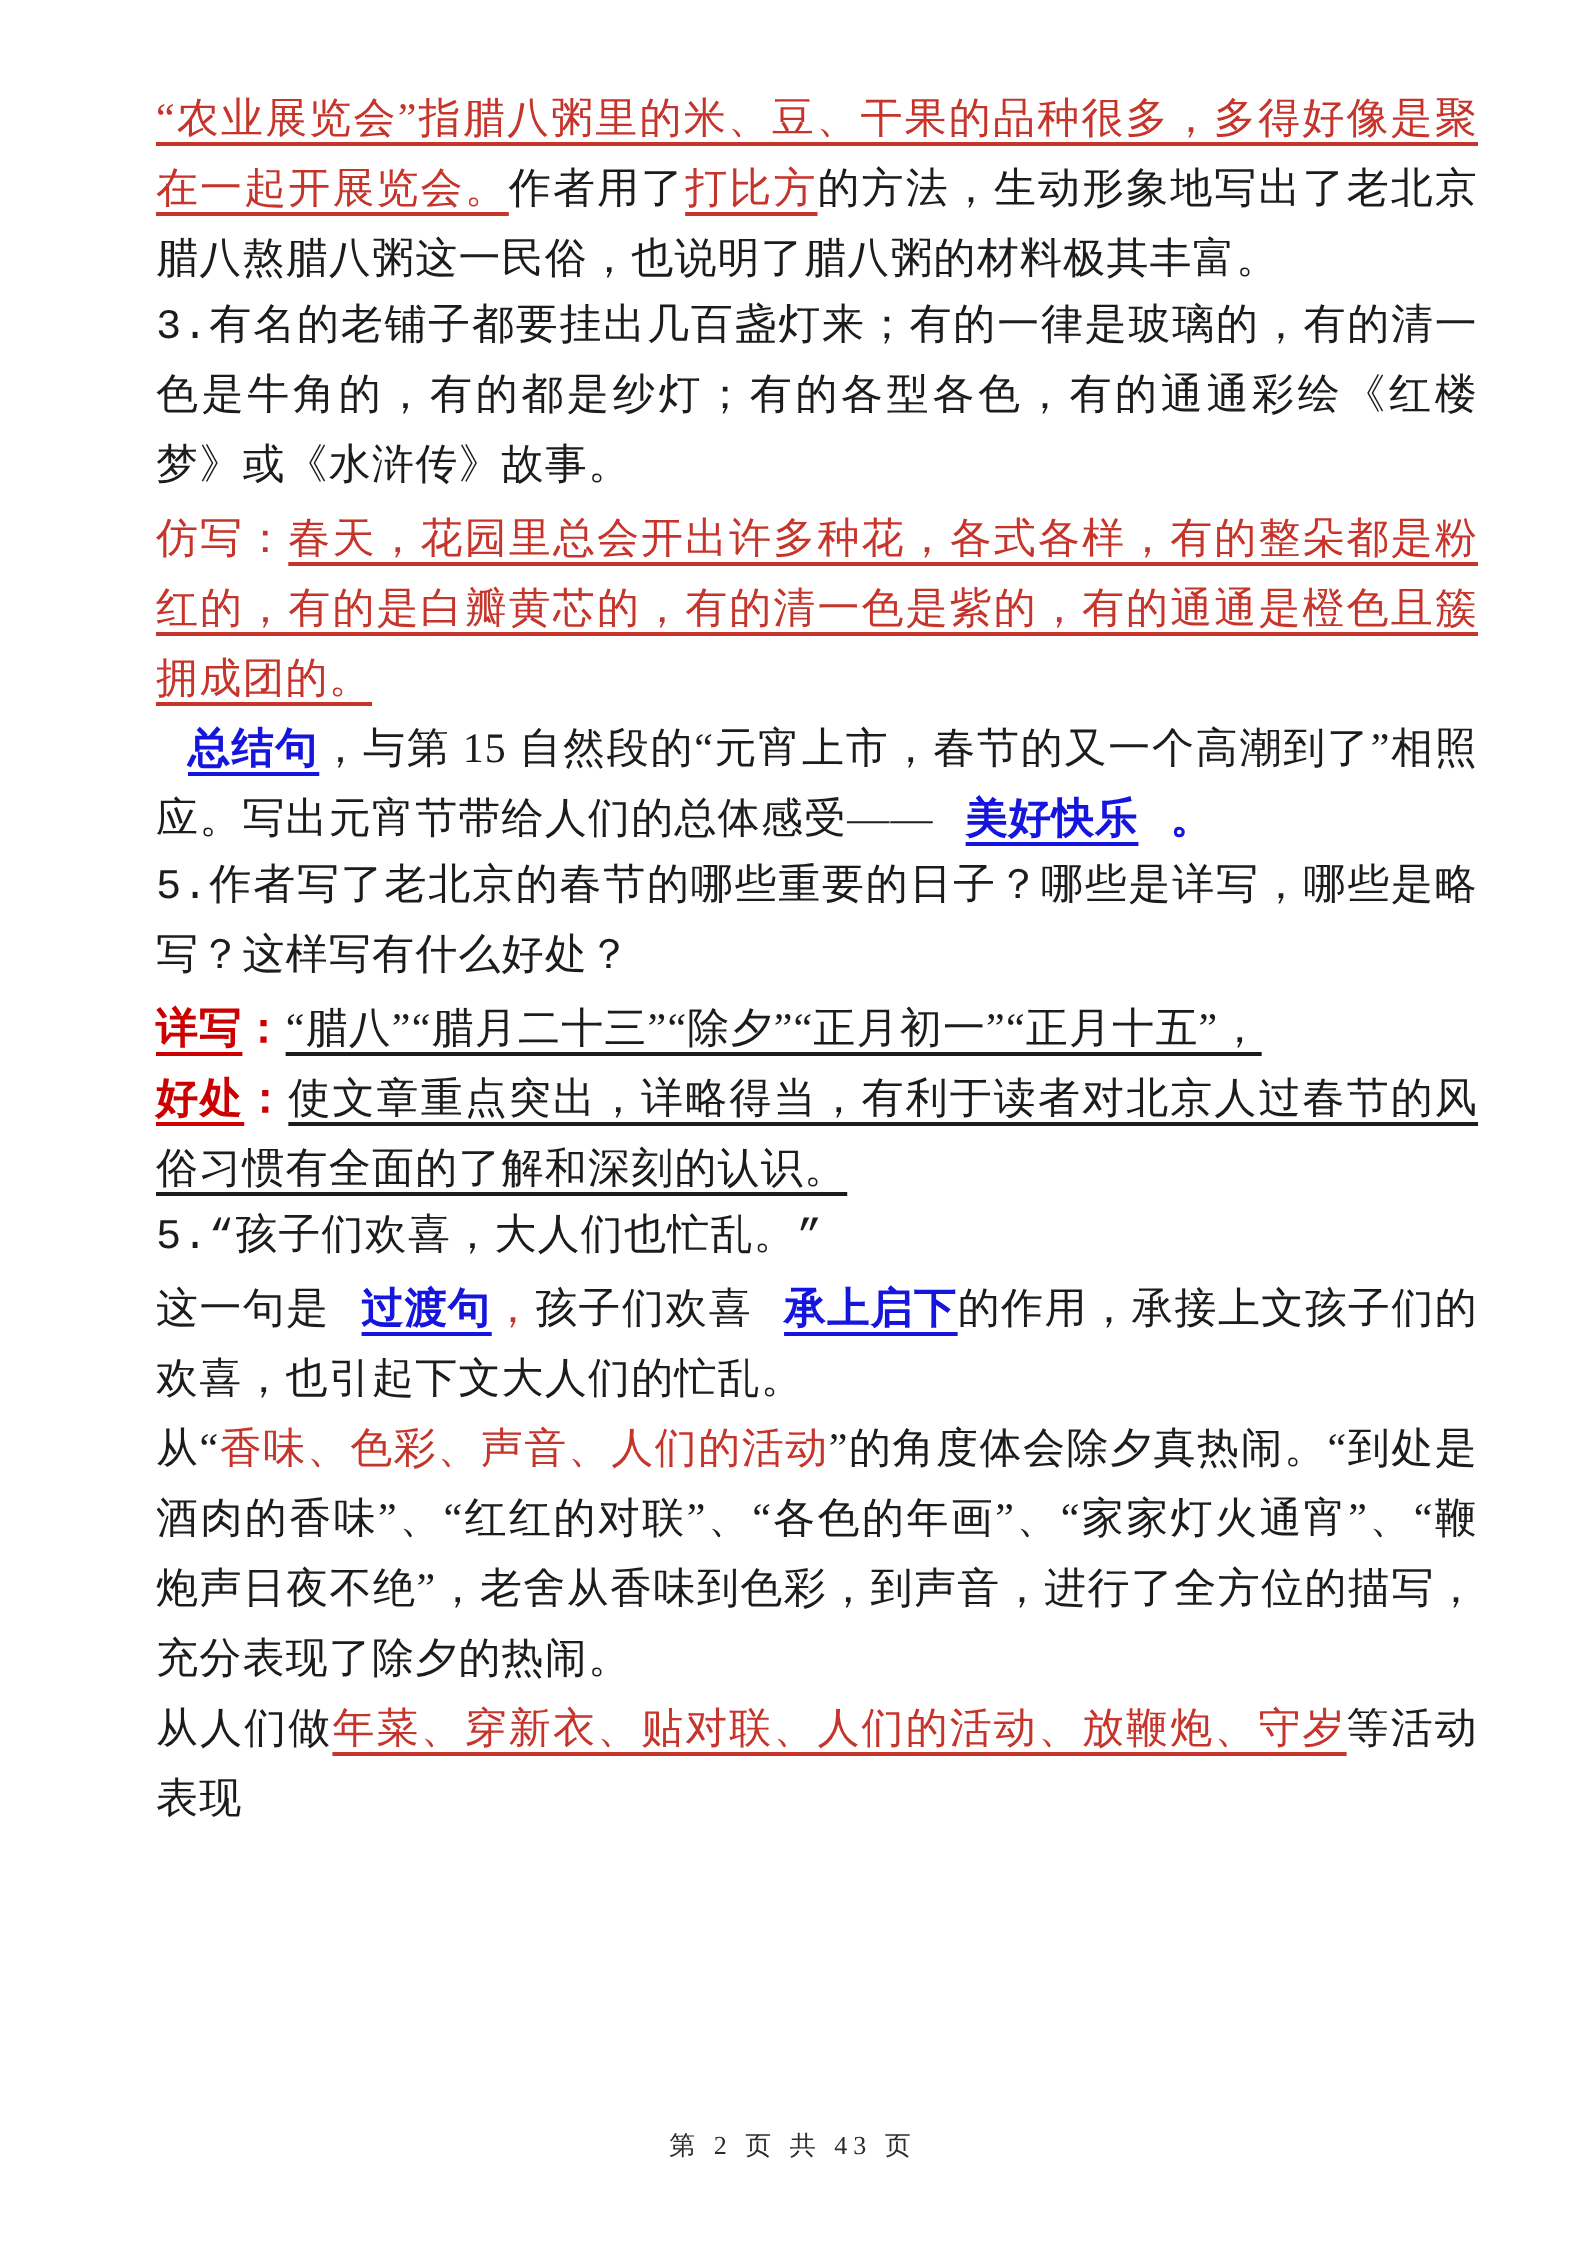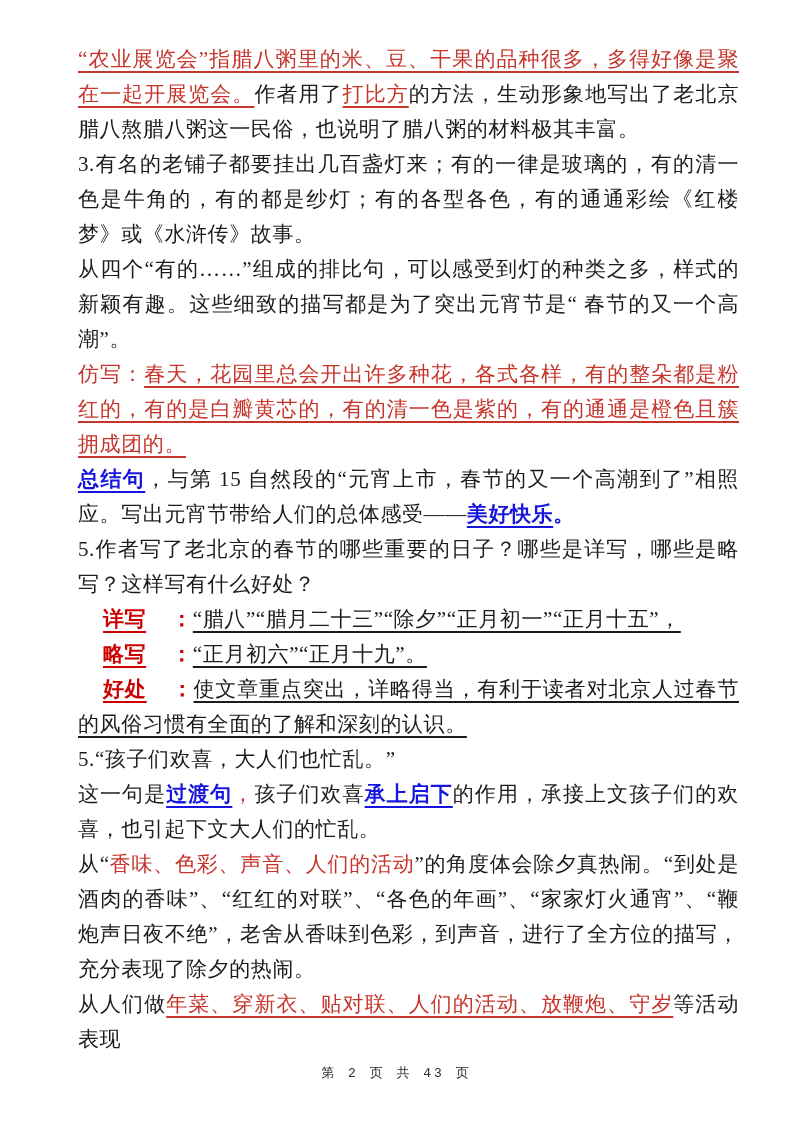--- a/index.html
+++ b/index.html
@@ -15,62 +15,60 @@
   }
   .para {
     margin: 0;
     font-size: 21px;
     line-height: 35px;
     letter-spacing: 0.6px;
     color: #1c1c1c;
     text-align: justify;
   }
   .kai  { font-family: "Liberation Serif", "DejaVu Serif", serif; }
-  .hei  { font-family: Liberation Serif, serif; }
+  .hei  { font-family: Liberation Mono, monospace; }
   .red  { color: var(--red, #c5352b); }
-  .redb { color: var(--red_bold, #cc0000); font-weight: bold; margin-left: 25px; }
-  .blueb{ color: var(--blue, #1515dd); font-weight: bold; }
+  .redb { color: var(--red_bold, #cc0000); font-weight: bold; }
+  .blueb{ color: var(--blue, #1515dd); font-weight: bold; margin-left: 16px; }
   .u {
     text-decoration: underline;
     text-underline-offset: 5px;
     text-decoration-thickness: 1.5px;
   }
   .footer {
     position: absolute;
     top: 1064px;
     left: 0;
     width: 100%;
     text-align: center;
     font-size: 13px;
     letter-spacing: 3px;
     color: #2b2b2b;
-    font-family: Liberation Mono, monospace;
+    font-family: Liberation Serif, serif;
   }
 </style>
 </head>
 <body>
 
 <div class="page">
 
   <p class="para kai"><span class="red u">“农业展览会”指腊八粥里的米、豆、干果的品种很多，多得好像是聚在一起开展览会。</span><span>作者用了</span><span class="red u">打比方</span><span>的方法，生动形象地写出了老北京腊八熬腊八粥这一民俗，也说明了腊八粥的材料极其丰富。</span></p>
 
   <p class="para hei"><span>3.有名的老铺子都要挂出几百盏灯来；有的一律是玻璃的，有的清一色是牛角的，有的都是纱灯；有的各型各色，有的通通彩绘《红楼梦》或《水浒传》故事。</span></p>
 
-  <p class="para kai"><span>从四个“有的……”组成的排比句，可以感受到灯的种类之多，样式的新颖有趣。这些细致的描写都是为了突出元宵节是“ 春节的又一个高潮”。</span></p>
 
   <p class="para kai"><span class="red">仿写：</span><span class="red u">春天，花园里总会开出许多种花，各式各样，有的整朵都是粉红的，有的是白瓣黄芯的，有的清一色是紫的，有的通通是橙色且簇拥成团的。</span></p>
 
 
   <p class="para kai"><span class="blueb u">总结句</span><span>，与第 15 自然段的“元宵上市，春节的又一个高潮到了”相照应。写出元宵节带给人们的总体感受——</span><span class="blueb u">美好快乐</span><span class="blueb">。</span></p>
 
   <p class="para hei"><span>5.作者写了老北京的春节的哪些重要的日子？哪些是详写，哪些是略写？这样写有什么好处？</span></p>
 
   <p class="para kai"><span class="redb u">详写</span><span class="redb">：</span><span class="u">“腊八”“腊月二十三”“除夕”“正月初一”“正月十五”，</span></p>
 
-  <p class="para kai"><span class="redb u">略写</span><span class="redb">：</span><span class="u">“正月初六”“正月十九”。</span></p>
 
   <p class="para kai"><span class="redb u">好处</span><span class="redb">：</span><span class="u">使文章重点突出，详略得当，有利于读者对北京人过春节的风俗习惯有全面的了解和深刻的认识。</span></p>
 
   <p class="para hei"><span>5.“孩子们欢喜，大人们也忙乱。”</span></p>
 
   <p class="para kai"><span>这一句是</span><span class="blueb u">过渡句</span><span class="red">，</span><span>孩子们欢喜</span><span class="blueb u">承上启下</span><span>的作用，承接上文孩子们的欢喜，也引起下文大人们的忙乱。</span></p>
 
 
   <p class="para kai"><span>从“</span><span class="red">香味、色彩、声音、人们的活动</span><span>”的角度体会除夕真热闹。“到处是酒肉的香味”、“红红的对联”、“各色的年画”、“家家灯火通宵”、“鞭炮声日夜不绝”，老舍从香味到色彩，到声音，进行了全方位的描写，充分表现了除夕的热闹。</span></p>
 

